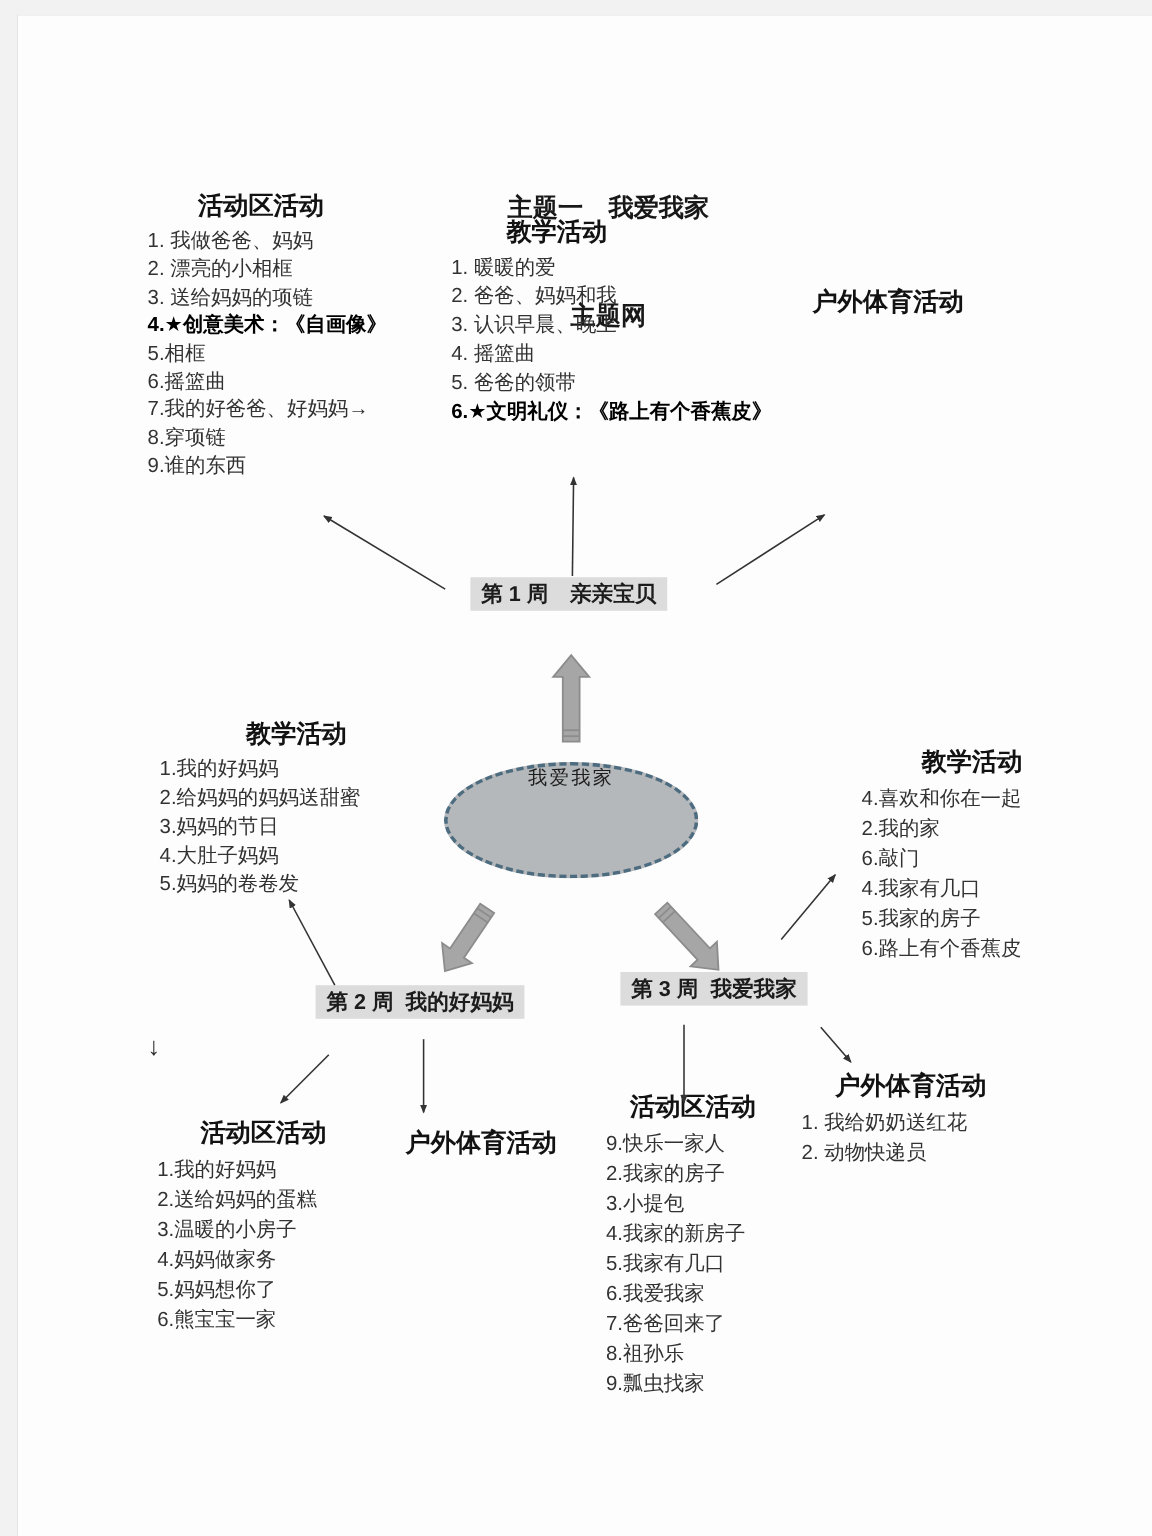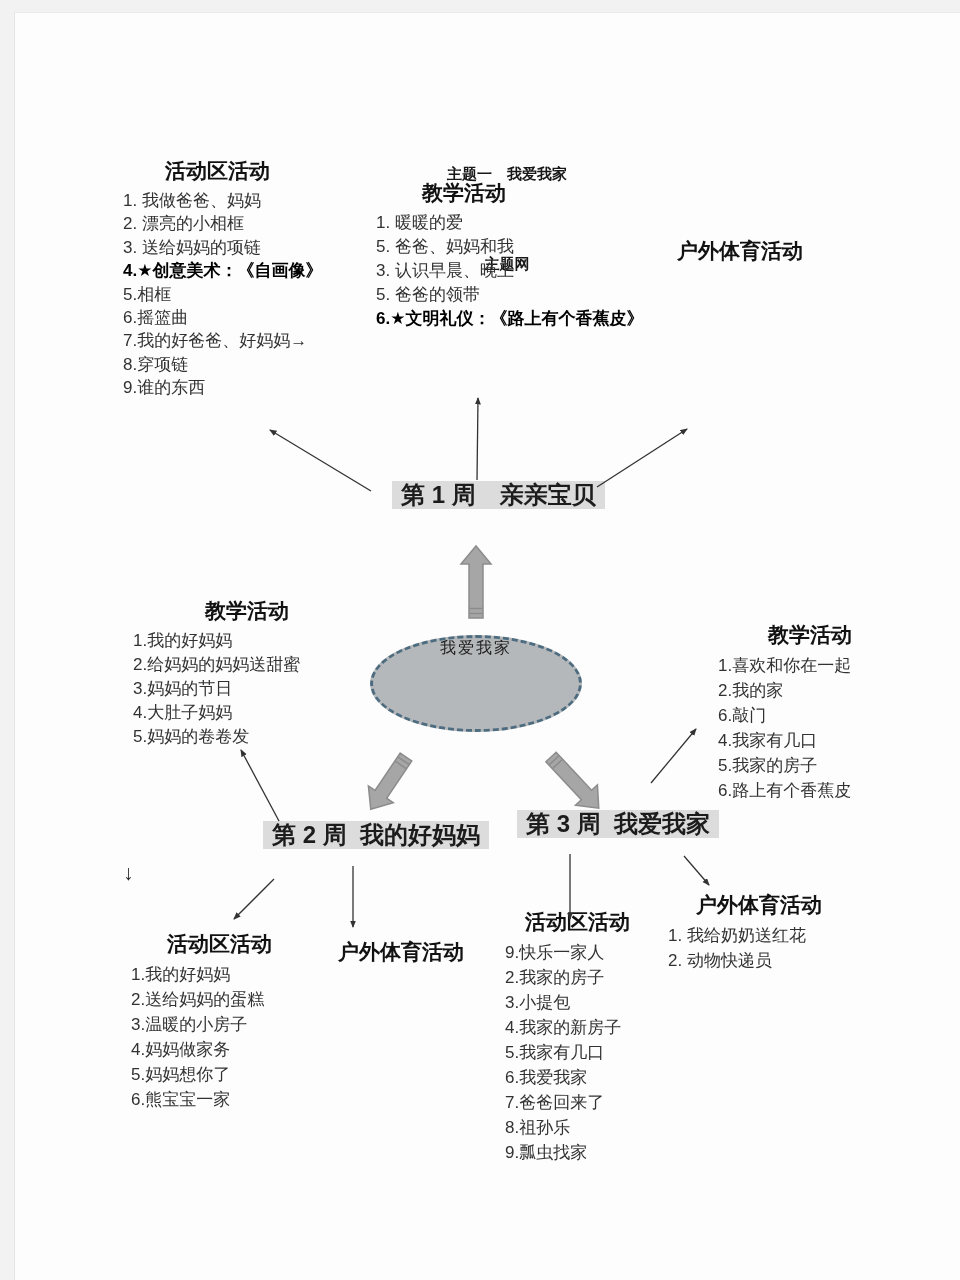--- a/index.html
+++ b/index.html
@@ -8,32 +8,32 @@
     background:#f2f2f2;
     font-family:"Liberation Sans","DejaVu Sans",sans-serif;
     position:relative;overflow:hidden;
   }
   .page{
     position:absolute;left:14px;top:12px;width:946px;height:1268px;
     background:#fdfdfd;border-left:1px solid #e4e4e4;border-top:1px solid #eaeaea;
   }
   .title-block{
     position:absolute;left:342px;top:99px;width:330px;text-align:center;
-    font-weight:bold;font-size:15px;color:#181818;line-height:30px;white-space:pre;
+    font-weight:bold;font-size:21px;color:#181818;line-height:30px;white-space:pre;
   }
   .list{position:absolute;font-size:17px;color:#323232}
   .list-heading{font-weight:bold;font-size:21px;color:#121212;margin-bottom:4px;white-space:pre}
   .list-item{line-height:24.5px;white-space:pre}
   .list-item.bold{font-weight:bold;color:#000}
   .lh23 .list-item{line-height:23.4px}
   .lh24 .list-item{line-height:24px}
   .lh25 .list-item{line-height:25px}
   .lh26 .list-item{line-height:26px}
   .wklabel{
-    position:absolute;background:#dcdcdc;font-weight:bold;font-size:24px;
+    position:absolute;background:#dcdcdc;font-weight:bold;font-size:18px;
     color:#1c1c1c;padding:3px 9px;white-space:pre;line-height:22px;
   }
   .ellipse{
     position:absolute;left:370px;top:635px;width:212px;height:97px;
     background:#b5b8ba;border:3px dashed #4e6c80;border-radius:50%;
     display:flex;justify-content:center;
     font-size:16px;color:#1d1d1d;letter-spacing:2px;font-weight:normal;
   }
   .stray-arrow{position:absolute;left:123px;top:861px;font-size:21px;color:#2a2a2a}
   svg.overlay{position:absolute;left:0;top:0;width:960px;height:1280px;pointer-events:none}
@@ -60,22 +60,23 @@
       <div class="list-item">7.我的好爸爸、好妈妈→</div>
       <div class="list-item">8.穿项链</div>
       <div class="list-item">9.谁的东西</div>
     </div>
 </div>
 
 <div class="list lh24" style="left:376px;top:179px">
   <div class="list-heading" style="padding-left:46px">教学活动</div>
   <div class="list-items">
       <div class="list-item">1. 暖暖的爱</div>
-      <div class="list-item">5. 爸爸、妈妈和我</div>
+      <div class="list-item">2. 爸爸、妈妈和我</div>
       <div class="list-item">3. 认识早晨、晚上</div>
+      <div class="list-item">4. 摇篮曲</div>
       <div class="list-item">5. 爸爸的领带</div>
       <div class="list-item bold">6.★文明礼仪：《路上有个香蕉皮》</div>
     </div>
 </div>
 
 <div class="list lh26" style="left:673px;top:237px">
   <div class="list-heading" style="padding-left:4px">户外体育活动</div>
 </div>
 
 <div class="list lh24" style="left:133px;top:597px">
@@ -85,21 +86,21 @@
       <div class="list-item">2.给妈妈的妈妈送甜蜜</div>
       <div class="list-item">3.妈妈的节日</div>
       <div class="list-item">4.大肚子妈妈</div>
       <div class="list-item">5.妈妈的卷卷发</div>
     </div>
 </div>
 
 <div class="list lh25" style="left:718px;top:621px">
   <div class="list-heading" style="padding-left:50px">教学活动</div>
   <div class="list-items">
-      <div class="list-item">1.喜欢和你在一起</div>
+      <div class="list-item">4.喜欢和你在一起</div>
       <div class="list-item">2.我的家</div>
       <div class="list-item">6.敲门</div>
       <div class="list-item">4.我家有几口</div>
       <div class="list-item">5.我家的房子</div>
       <div class="list-item">6.路上有个香蕉皮</div>
     </div>
 </div>
 
 <div class="list lh25" style="left:131px;top:930px">
   <div class="list-heading" style="padding-left:36px">活动区活动</div>

